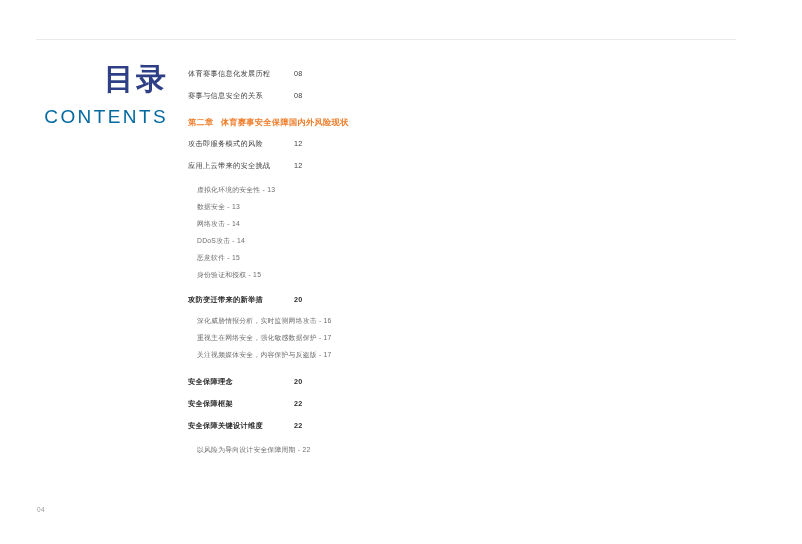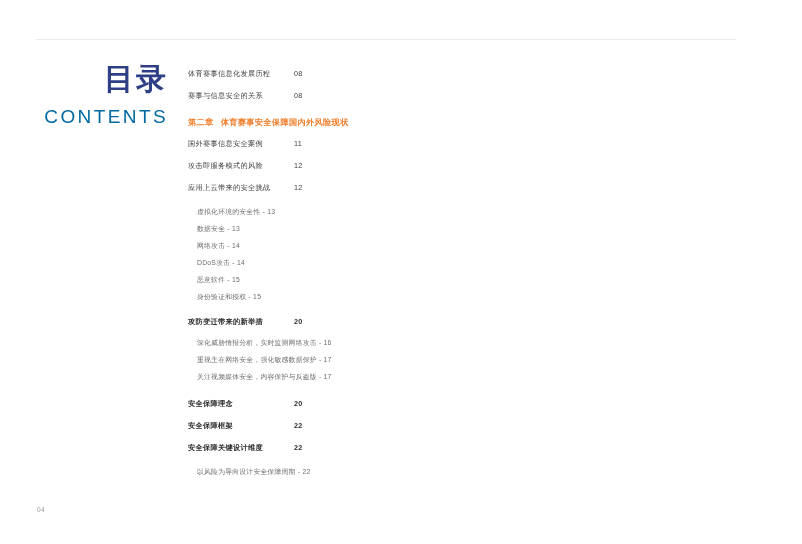--- a/index.html
+++ b/index.html
@@ -146,24 +146,20 @@
       </div>
       <div class="entry">
         <span class="entry-label">赛事与信息安全的关系</span>
         <span class="entry-page">08</span>
       </div>
     </div>
 
     <div class="chapter gap-chapter">
       <div class="chapter-title">
         <span class="chap-no">第二章</span><span>体育赛事安全保障国内外风险现状</span>
-      </div>
-      <div class="entry">
-        <span class="entry-label">国外赛事信息安全案例</span>
-        <span class="entry-page">11</span>
       </div>
       <div class="entry">
         <span class="entry-label">攻击即服务模式的风险</span>
         <span class="entry-page">12</span>
       </div>
       <div class="entry">
         <span class="entry-label">应用上云带来的安全挑战</span>
         <span class="entry-page">12</span>
       </div>
       <ul class="sublist gap-before">

